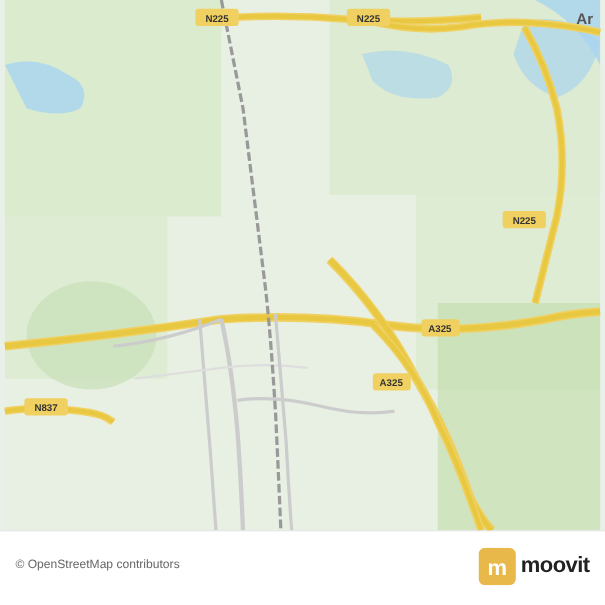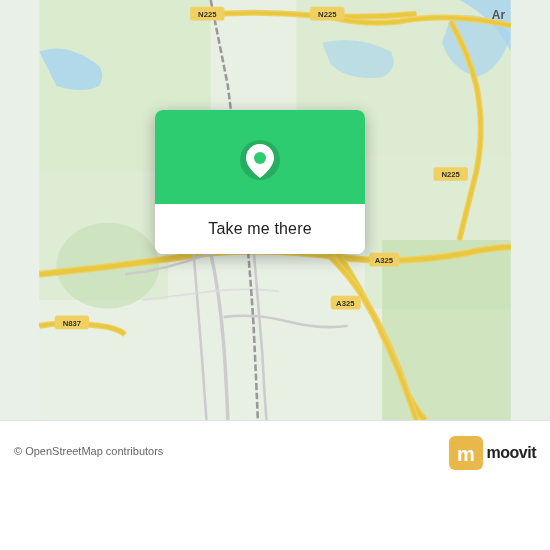--- a/index.html
+++ b/index.html
@@ -6,21 +6,21 @@
     body {
       width: 550px;
       height: 550px;
       overflow: hidden;
       font-family: Arial, sans-serif;
       position: relative;
     }
 
     #map-container {
       width: 550px;
-      height: 420px;
+      height: 482px;
       position: relative;
       overflow: hidden;
       background-color: #e8f0e8;
     }
 
     
     #map-svg {
       width: 100%;
       height: 100%;
       position: absolute;
@@ -104,21 +104,21 @@
       align-items: center;
       gap: 4px;
     }
 
     #moovit-icon {
       width: 34px;
       height: 34px;
     }
 
     #moovit-text {
-      font-size: 16px;
+      font-size: 20px;
       font-weight: 700;
       color: #222;
       letter-spacing: -0.5px;
       text-align: center;
     }
   </style>
 </head>
 <body>
 
 <div id="map-container">
@@ -182,31 +182,20 @@
 
     <rect x="340" y="345" width="35" height="16" rx="3" fill="#f0d060"></rect>
     <text x="357" y="357" text-anchor="middle" font-size="9" font-weight="bold" fill="#333">A325</text>
 
     <rect x="18" y="368" width="40" height="16" rx="3" fill="#f0d060"></rect>
     <text x="38" y="380" text-anchor="middle" font-size="9" font-weight="bold" fill="#333">N837</text>
 
     <text x="528" y="22" font-size="14" fill="#555" font-weight="bold">Ar</text>
   </svg>
 
-  <div id="popup-card">
-    <div id="popup-top">
-
-      <svg id="location-pin" viewBox="0 0 44 44" xmlns="http://www.w3.org/2000/svg">
-        <circle cx="22" cy="22" r="20" fill="rgba(0,0,0,0.15)"></circle>
-        <path d="M22 6 C14.3 6 8 12.3 8 20 C8 30 22 40 22 40 C22 40 36 30 36 20 C36 12.3 29.7 6 22 6 Z" fill="white"></path>
-        <circle cx="22" cy="20" r="6" fill="#2ecc71"></circle>
-      </svg>
-    </div>
-    <button id="popup-btn">Take me there</button>
-  </div>
 </div>
 
 <div id="bottom-bar">
   <div id="bottom-left">
     <span id="osm-credit">© OpenStreetMap contributors</span>
   </div>
   <div id="moovit-logo">
 
     <svg id="moovit-icon" viewBox="0 0 34 34" xmlns="http://www.w3.org/2000/svg">
       <rect width="34" height="34" rx="6" fill="#e8b84b"></rect>

